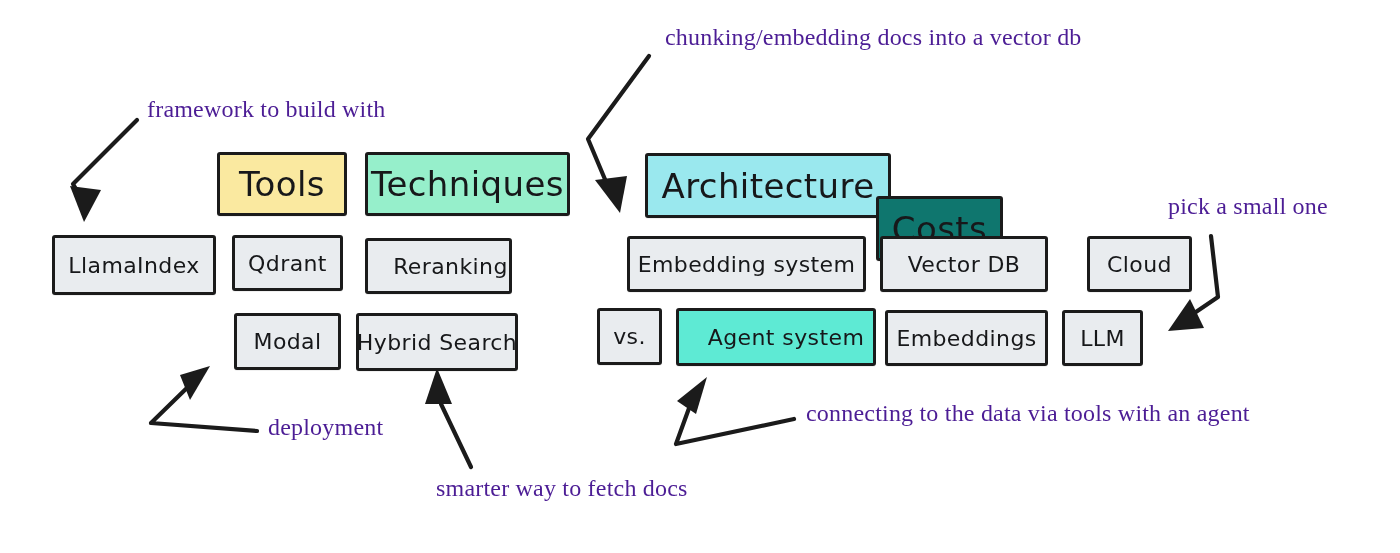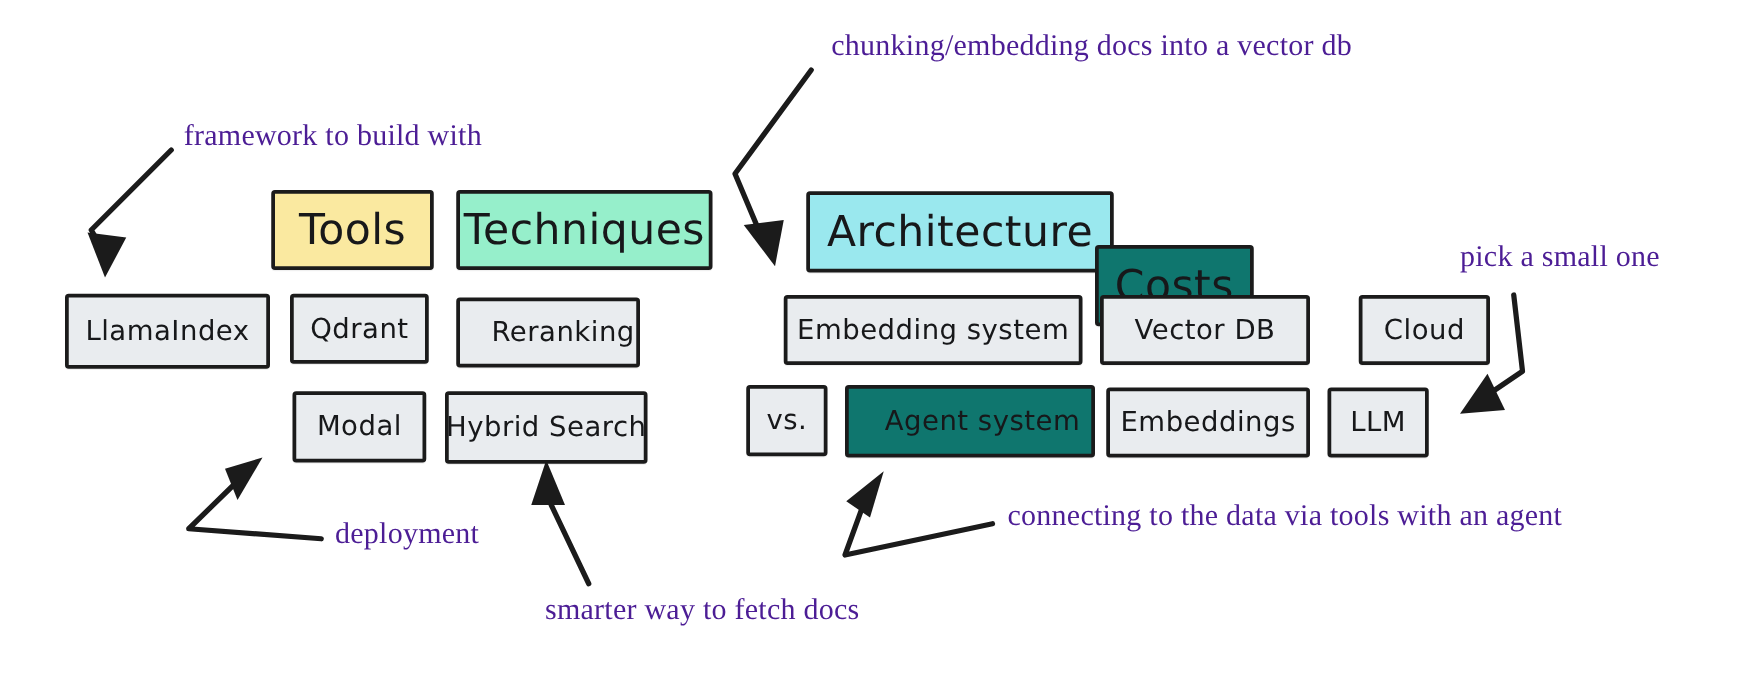--- a/index.html
+++ b/index.html
@@ -68,21 +68,21 @@
   <div id="leaves-layer">
       <div class="node leaf" style="left: 52px; top: 235px; width: 164px; height: 60px; background: rgb(233, 236, 239);">LlamaIndex</div>
       <div class="node leaf" style="left: 232px; top: 235px; width: 111px; height: 56px; background: rgb(233, 236, 239);">Qdrant</div>
       <div class="node leaf" style="left: 365px; top: 238px; width: 147px; height: 56px; background: rgb(233, 236, 239); padding-left: 24px;">Reranking</div>
       <div class="node leaf" style="left: 627px; top: 236px; width: 239px; height: 56px; background: rgb(233, 236, 239);">Embedding system</div>
       <div class="node leaf" style="left: 880px; top: 236px; width: 168px; height: 56px; background: rgb(233, 236, 239);">Vector DB</div>
       <div class="node leaf" style="left: 1047px; top: 236px; width: 105px; height: 56px; background: rgb(233, 236, 239); margin-left: 40px;">Cloud</div>
       <div class="node leaf" style="left: 234px; top: 313px; width: 107px; height: 57px; background: rgb(233, 236, 239);">Modal</div>
       <div class="node leaf" style="left: 356px; top: 313px; width: 162px; height: 58px; background: rgb(233, 236, 239);">Hybrid Search</div>
       <div class="node leaf" style="left: 597px; top: 308px; width: 65px; height: 57px; background: rgb(233, 236, 239);">vs.</div>
-      <div class="node leaf" style="left: 676px; top: 308px; width: 200px; height: 58px; background: #0f766e; padding-left: 20px;">Agent system</div>
+      <div class="node leaf" style="left: 676px; top: 308px; width: 200px; height: 58px; background: #5eead4; padding-left: 20px;">Agent system</div>
       <div class="node leaf" style="left: 885px; top: 310px; width: 163px; height: 56px; background: rgb(233, 236, 239);">Embeddings</div>
       <div class="node leaf" style="left: 1062px; top: 310px; width: 81px; height: 56px; background: rgb(233, 236, 239);">LLM</div>
     </div>
   <div id="annotations-layer">
       <div class="ann" style="left: 147px; top: 96px;">framework to build with</div>
       <div class="ann" style="left: 665px; top: 24px;">chunking/embedding docs into a vector db</div>
       <div class="ann" style="left: 1168px; top: 193px;">pick a small one</div>
       <div class="ann" style="left: 268px; top: 414px;">deployment</div>
       <div class="ann" style="left: 436px; top: 475px;">smarter way to fetch docs</div>
       <div class="ann" style="left: 806px; top: 400px;">connecting to the data via tools with an agent</div>

